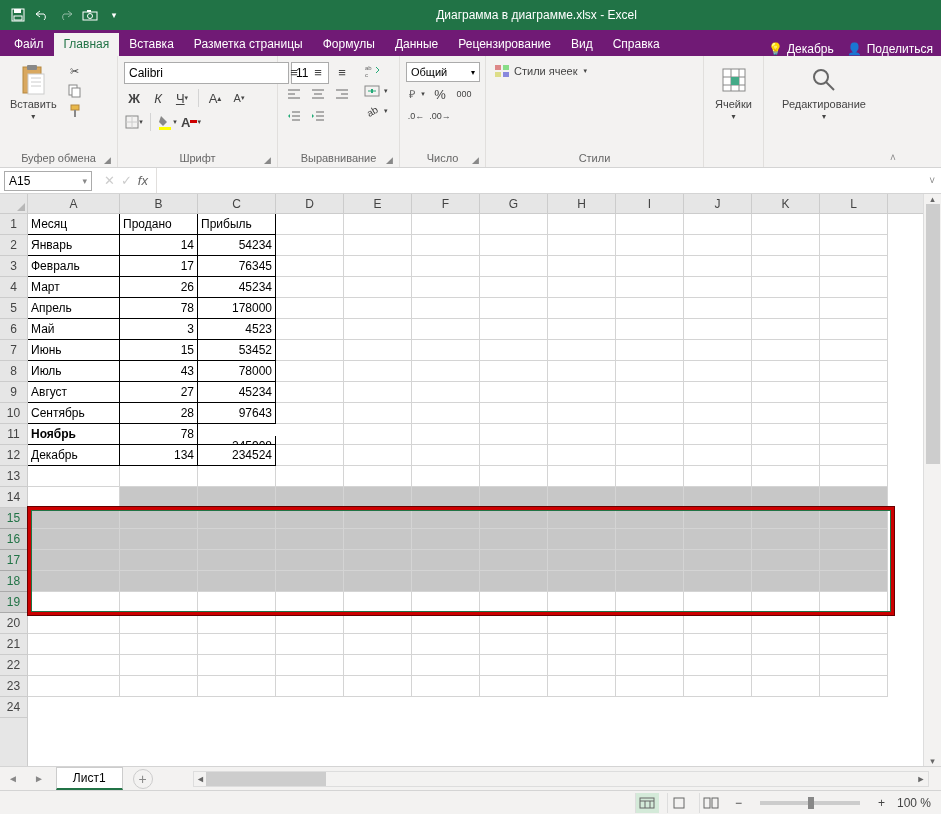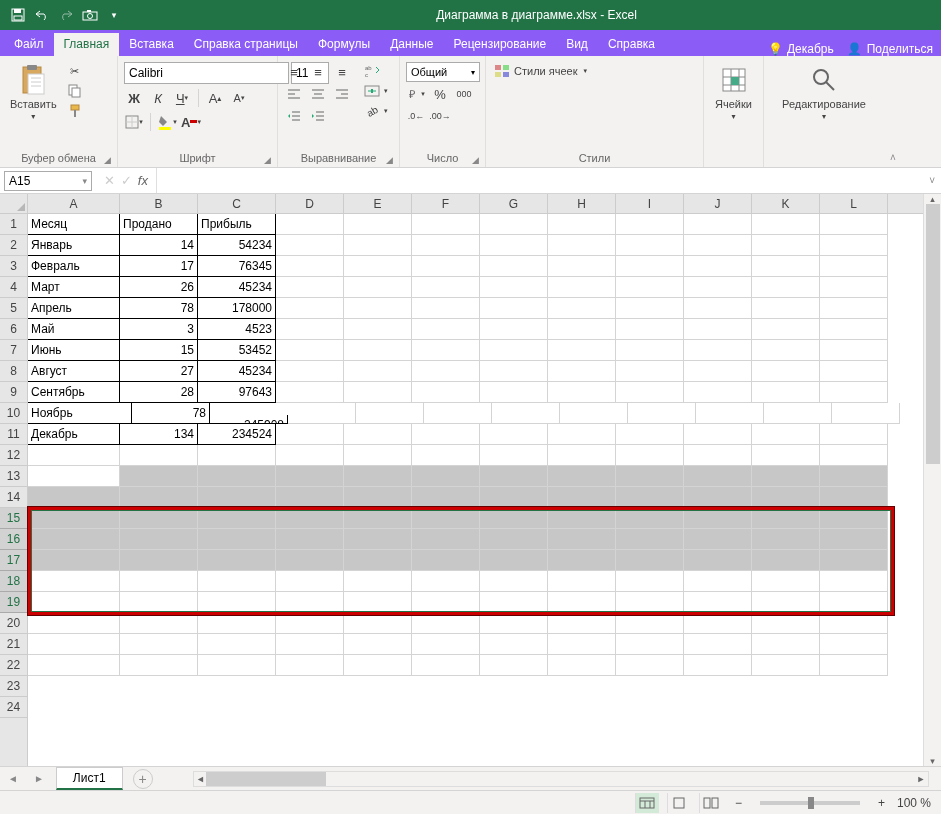--- a/index.html
+++ b/index.html
@@ -9,21 +9,21 @@
 .titlebar { height: 30px; background: #217346; display: flex; align-items: center; color: #fff; font-size: 12px; }
 .qat { display: flex; gap: 8px; padding: 0 10px; align-items: center; }
 .qat .ico { width: 16px; height: 16px; display: flex; align-items: center; justify-content: center; font-size: 13px; }
 .titlebar .title { flex: 1; text-align: center; }
 .titlebar .wbtns { display: flex; align-items: center; gap: 2px; padding-right: 4px; }
 .signin-btn { border: 1px solid #fff; padding: 1px 12px; margin-right: 12px; font-size: 12px; }
 .wbtn { width: 42px; height: 30px; display: flex; align-items: center; justify-content: center; font-size: 13px; }
 .wbtn svg { stroke: #fff; fill: none; }
 
 
-.tabs-row { height: 26px; background: #8b5cf6; display: flex; align-items: flex-end; padding-left: 4px; }
+.tabs-row { height: 26px; background: #701a75; display: flex; align-items: flex-end; padding-left: 4px; }
 .rtab { padding: 4px 10px 5px; color: #fff; font-size: 12px; cursor: pointer; }
 .rtab.active { background: #f3f2f1; color: #217346; }
 .tabs-row .right { margin-left: auto; display: flex; color: #fff; font-size: 12px; padding-right: 8px; align-items: center; gap: 14px; }
 .tabs-row .right .item { display: flex; align-items: center; gap: 4px; }
 
 
 .ribbon { height: 112px; background: #f3f2f1; border-bottom: 1px solid #d4d4d4; display: flex; }
 .rgroup { border-right: 1px solid #e1dfdd; padding: 2px 6px 0; display: flex; flex-direction: column; justify-content: space-between; }
 .rgroup .body { flex: 1; display: flex; align-items: flex-start; gap: 4px; padding-top: 4px; }
 .rgroup .label { text-align: center; font-size: 11px; color: #666; padding: 2px 0 3px; position: relative; }
@@ -118,21 +118,21 @@
       </span>
     <span class="ico" style="font-size:9px">▾</span>
   </div>
   <div class="title">Диаграмма в диаграмме.xlsx - Excel</div>
 </div>
 
 <div class="tabs-row">
   <div class="rtab">Файл</div>
   <div class="rtab active">Главная</div>
   <div class="rtab">Вставка</div>
-  <div class="rtab">Справка страницы</div>
+  <div class="rtab">Разметка страницы</div>
   <div class="rtab">Формулы</div>
   <div class="rtab">Данные</div>
   <div class="rtab">Рецензирование</div>
   <div class="rtab">Вид</div>
   <div class="rtab">Справка</div>
   <div class="right">
     <div class="item">
         <span>💡</span>
         <span>Декабрь</span>
       </div>
@@ -550,20 +550,34 @@
             <div class="cell" style="width: 68px;"></div>
             <div class="cell" style="width: 68px;"></div>
             <div class="cell" style="width: 68px;"></div>
             <div class="cell" style="width: 68px;"></div>
             <div class="cell" style="width: 68px;"></div>
             <div class="cell" style="width: 68px;"></div>
             <div class="cell" style="width: 68px;"></div>
             <div class="cell" style="width: 68px;"></div>
           </div>
           <div class="row">
+            <div class="cell bord" style="width: 92px;">Июль</div>
+            <div class="cell bord num" style="width: 78px;">43</div>
+            <div class="cell bord num" style="width: 78px;">78000</div>
+            <div class="cell" style="width: 68px;"></div>
+            <div class="cell" style="width: 68px;"></div>
+            <div class="cell" style="width: 68px;"></div>
+            <div class="cell" style="width: 68px;"></div>
+            <div class="cell" style="width: 68px;"></div>
+            <div class="cell" style="width: 68px;"></div>
+            <div class="cell" style="width: 68px;"></div>
+            <div class="cell" style="width: 68px;"></div>
+            <div class="cell" style="width: 68px;"></div>
+          </div>
+          <div class="row">
             <div class="cell bord" style="width: 92px;">Август</div>
             <div class="cell bord num" style="width: 78px;">27</div>
             <div class="cell bord num" style="width: 78px;">45234</div>
             <div class="cell" style="width: 68px;"></div>
             <div class="cell" style="width: 68px;"></div>
             <div class="cell" style="width: 68px;"></div>
             <div class="cell" style="width: 68px;"></div>
             <div class="cell" style="width: 68px;"></div>
             <div class="cell" style="width: 68px;"></div>
             <div class="cell" style="width: 68px;"></div>
@@ -578,21 +592,21 @@
             <div class="cell" style="width: 68px;"></div>
             <div class="cell" style="width: 68px;"></div>
             <div class="cell" style="width: 68px;"></div>
             <div class="cell" style="width: 68px;"></div>
             <div class="cell" style="width: 68px;"></div>
             <div class="cell" style="width: 68px;"></div>
             <div class="cell" style="width: 68px;"></div>
             <div class="cell" style="width: 68px;"></div>
           </div>
           <div class="row">
-            <div class="cell bord" style="width: 104px;">Ноябрь</div>
+            <div class="cell bord" style="width: 92px; font-weight: bold;">Ноябрь</div>
             <div class="cell bord num" style="width: 78px;">78</div>
             <div class="cell bord num" style="width: 78px; margin-top: 12px;">245908</div>
             <div class="cell" style="width: 68px;"></div>
             <div class="cell" style="width: 68px;"></div>
             <div class="cell" style="width: 68px;"></div>
             <div class="cell" style="width: 68px;"></div>
             <div class="cell" style="width: 68px;"></div>
             <div class="cell" style="width: 68px;"></div>
             <div class="cell" style="width: 68px;"></div>
             <div class="cell" style="width: 68px;"></div>

